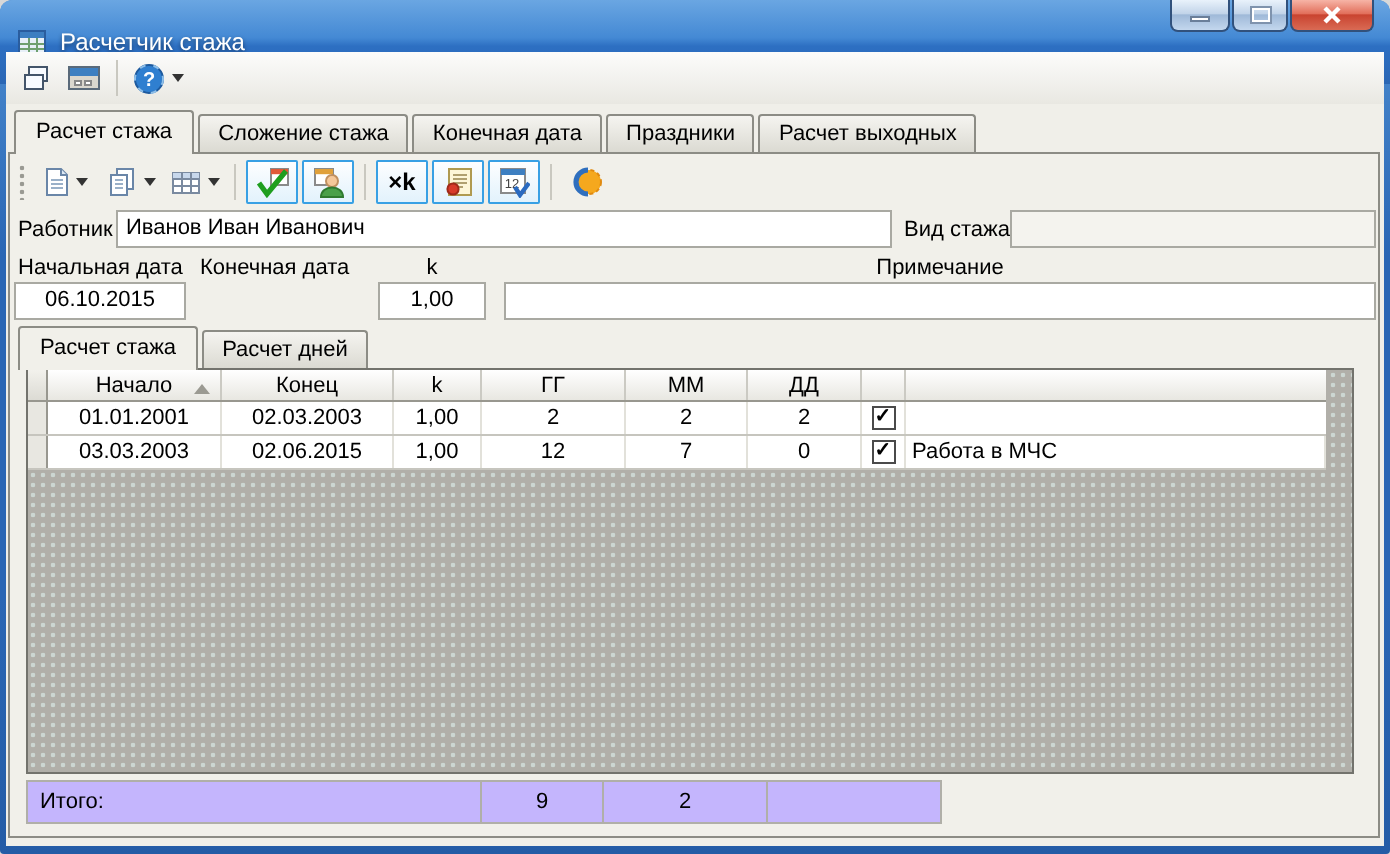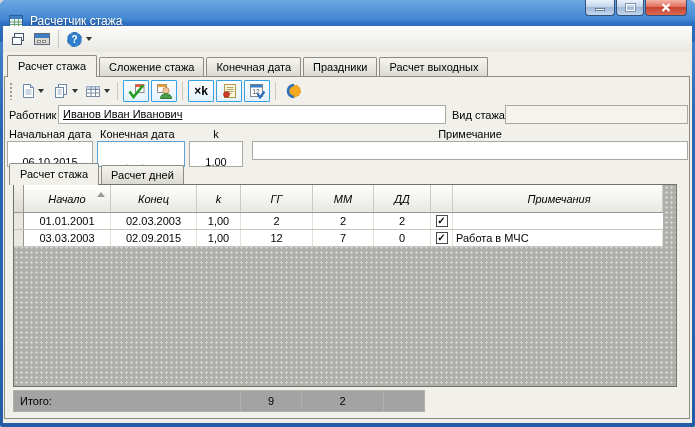--- a/index.html
+++ b/index.html
@@ -48,50 +48,50 @@
   .toolbar2 { position:absolute; top:1px; left:0; right:0; height:26px; display:flex; align-items:center; padding-left:2px; }
   .grip { width:4px; height:18px; margin:0 4px 0 2px;
           background-image:radial-gradient(#9a9a93 1px, transparent 1.3px); background-size:4px 4px; }
   .tbtn2 { width:26px; height:22px; display:flex; align-items:center; justify-content:center; border:1px solid transparent; }
   .tbtn2.dd { width:32px; }
   .tbtn2.toggled { border:1px solid #38a0e4; background:linear-gradient(180deg,#fdfeff,#e2f2fc); border-radius:1px; margin:0 1px; }
   .xk { font-weight:bold; font-size:12px; letter-spacing:0; }
 
   
   .lbl { position:absolute; height:13px; line-height:13px; white-space:nowrap; }
-  .tbox { position:absolute; height:19px; line-height:17px; background:#fff; border:1px solid #a9a9a2; padding:0 4px; overflow:hidden; white-space:nowrap;text-decoration:underline; }
-  .tbox.center { text-align:center; padding:12px; }
+  .tbox { position:absolute; height:19px; line-height:17px; background:#fff; border:1px solid #a9a9a2; padding:0 4px; overflow:hidden; white-space:nowrap; }
+  .tbox.center { text-align:center; padding:0; }
   .tbox.focus { border:1px solid #5ba3da; }
   .tbox.dim { background:#f4f3ee; }
 
   
   .innerstrip { position:absolute; top:85px; left:4px; right:0; height:22px; display:flex; align-items:flex-end; }
 
   
   .grid { position:absolute; left:8px; top:107px; width:664px; height:203px;
           border:1px solid #73736d; background-color:#b1afa9;
           background-image:radial-gradient(#ccd6d2 1px, transparent 1.3px); background-size:5px 5px; }
-  .ghead { display:flex; width:649px; height:28px; background:linear-gradient(180deg,#ffffff,#e8e7e1);
-           border-bottom:1px solid #98978f;font-style:italic; }
+  .ghead { display:flex; width:649px; height:16px; background:linear-gradient(180deg,#ffffff,#e8e7e1);
+           border-bottom:1px solid #98978f; }
   .ghead .c { border-right:1px solid #cbcac3; display:flex; align-items:center; justify-content:center; position:relative; }
   .grow { display:flex; width:649px; height:17px; background:#fff; border-bottom:1px solid #c6c5be; }
   .grow .c { border-right:1px solid #e2e1da; display:flex; align-items:center; justify-content:center; overflow:hidden; white-space:nowrap; }
   .c.ind { width:10px; background:linear-gradient(180deg,#f2f1ec,#dcdbd4); border-right:1px solid #98978f; }
   .grow .c.ind { background:#e8e7e1; }
   .c.w-start{ width:87px; } .c.w-end{ width:86px; } .c.w-k{ width:44px; }
   .c.w-yy{ width:72px; } .c.w-mm{ width:61px; } .c.w-dd{ width:57px; }
   .c.w-chk{ width:22px; } .c.w-note{ width:210px; justify-content:flex-start; padding-left:3px; }
   .sort-asc { position:absolute; right:5px; top:7px; width:0; height:0;
               border-left:4px solid transparent; border-right:4px solid transparent; border-bottom:5px solid #9b9a92; }
   .checkbox { width:12px; height:12px; background:#fff; border:1px solid #4a4a4a; display:flex; align-items:center; justify-content:center;
               font-size:10px; font-weight:bold; line-height:10px; }
   .checkbox.checked::after { content:"✓"; }
 
   
-  .totals { position:absolute; left:8px; top:313px; width:412px; height:22px; background:#a3a3a3;
+  .totals { position:absolute; left:8px; top:313px; width:458px; height:22px; background:#c4b5fd;
             border:1px solid #b0afa8; display:flex; }
   .totals .cell { border-right:1px solid #b0afa8; display:flex; align-items:center; justify-content:center; }
   .totals .cell.label { width:227px; justify-content:flex-start; padding-left:6px; }
   .totals .cell.t-yy { width:72px; } .totals .cell.t-mm { width:61px; } .totals .cell.t-dd { width:82px; border-right:1px solid #b0afa8; }
 
   svg { display:block; }
 </style>
 </head>
 <body>
 
@@ -233,21 +233,20 @@
       <div class="tbox" style="left:53px; top:28px; width:388px;">Иванов Иван Иванович</div>
       <div class="lbl" style="left:447px; top:32px;">Вид стажа</div>
       <div class="tbox dim" style="left:500px; top:28px; width:183px;"></div>
 
       <div class="lbl" style="left:4px; top:51px;">Начальная дата</div>
       <div class="lbl" style="left:95px; top:51px;">Конечная дата</div>
       <div class="lbl" style="left:184px; top:51px; width:54px; text-align:center;">k</div>
       <div class="lbl" style="left:247px; top:51px; width:436px; text-align:center;">Примечание</div>
 
       <div class="tbox center" style="left:2px; top:64px; width:86px;">06.10.2015</div>
-      <div class="tbox center focus" style="left:92px; top:64px; width:88px;">__.__.____</div>
       <div class="tbox center" style="left:184px; top:64px; width:54px;">1,00</div>
       <div class="tbox" style="left:247px; top:64px; width:436px;"></div>
 
       <div class="innerstrip">
         <div class="tab active"><span>Расчет стажа</span></div>
         <div class="tab"><span>Расчет дней</span></div>
       </div>
 
       <div class="grid">
         <div class="ghead">
@@ -266,41 +265,38 @@
               <span>ГГ</span>
             </div>
           <div class="c w-mm">
               <span>ММ</span>
             </div>
           <div class="c w-dd">
               <span>ДД</span>
             </div>
           <div class="c w-chk">
               <span></span>
-            </div>
-          <div class="c w-note" style="justify-content:center;">
-              <span>Примечания</span>
             </div>
         </div>
         <div class="grow">
           <div class="c ind"></div>
           <div class="c w-start">01.01.2001</div>
           <div class="c w-end">02.03.2003</div>
           <div class="c w-k">1,00</div>
           <div class="c w-yy">2</div>
           <div class="c w-mm">2</div>
           <div class="c w-dd">2</div>
           <div class="c w-chk">
               <span class="checkbox checked"></span>
             </div>
         </div>
         <div class="grow">
           <div class="c ind"></div>
           <div class="c w-start">03.03.2003</div>
-          <div class="c w-end">02.09.2015</div>
+          <div class="c w-end">02.06.2015</div>
           <div class="c w-k">1,00</div>
           <div class="c w-yy">12</div>
           <div class="c w-mm">7</div>
           <div class="c w-dd">0</div>
           <div class="c w-chk">
               <span class="checkbox checked"></span>
             </div>
           <div class="c w-note">Работа в МЧС</div>
         </div>
       </div>

